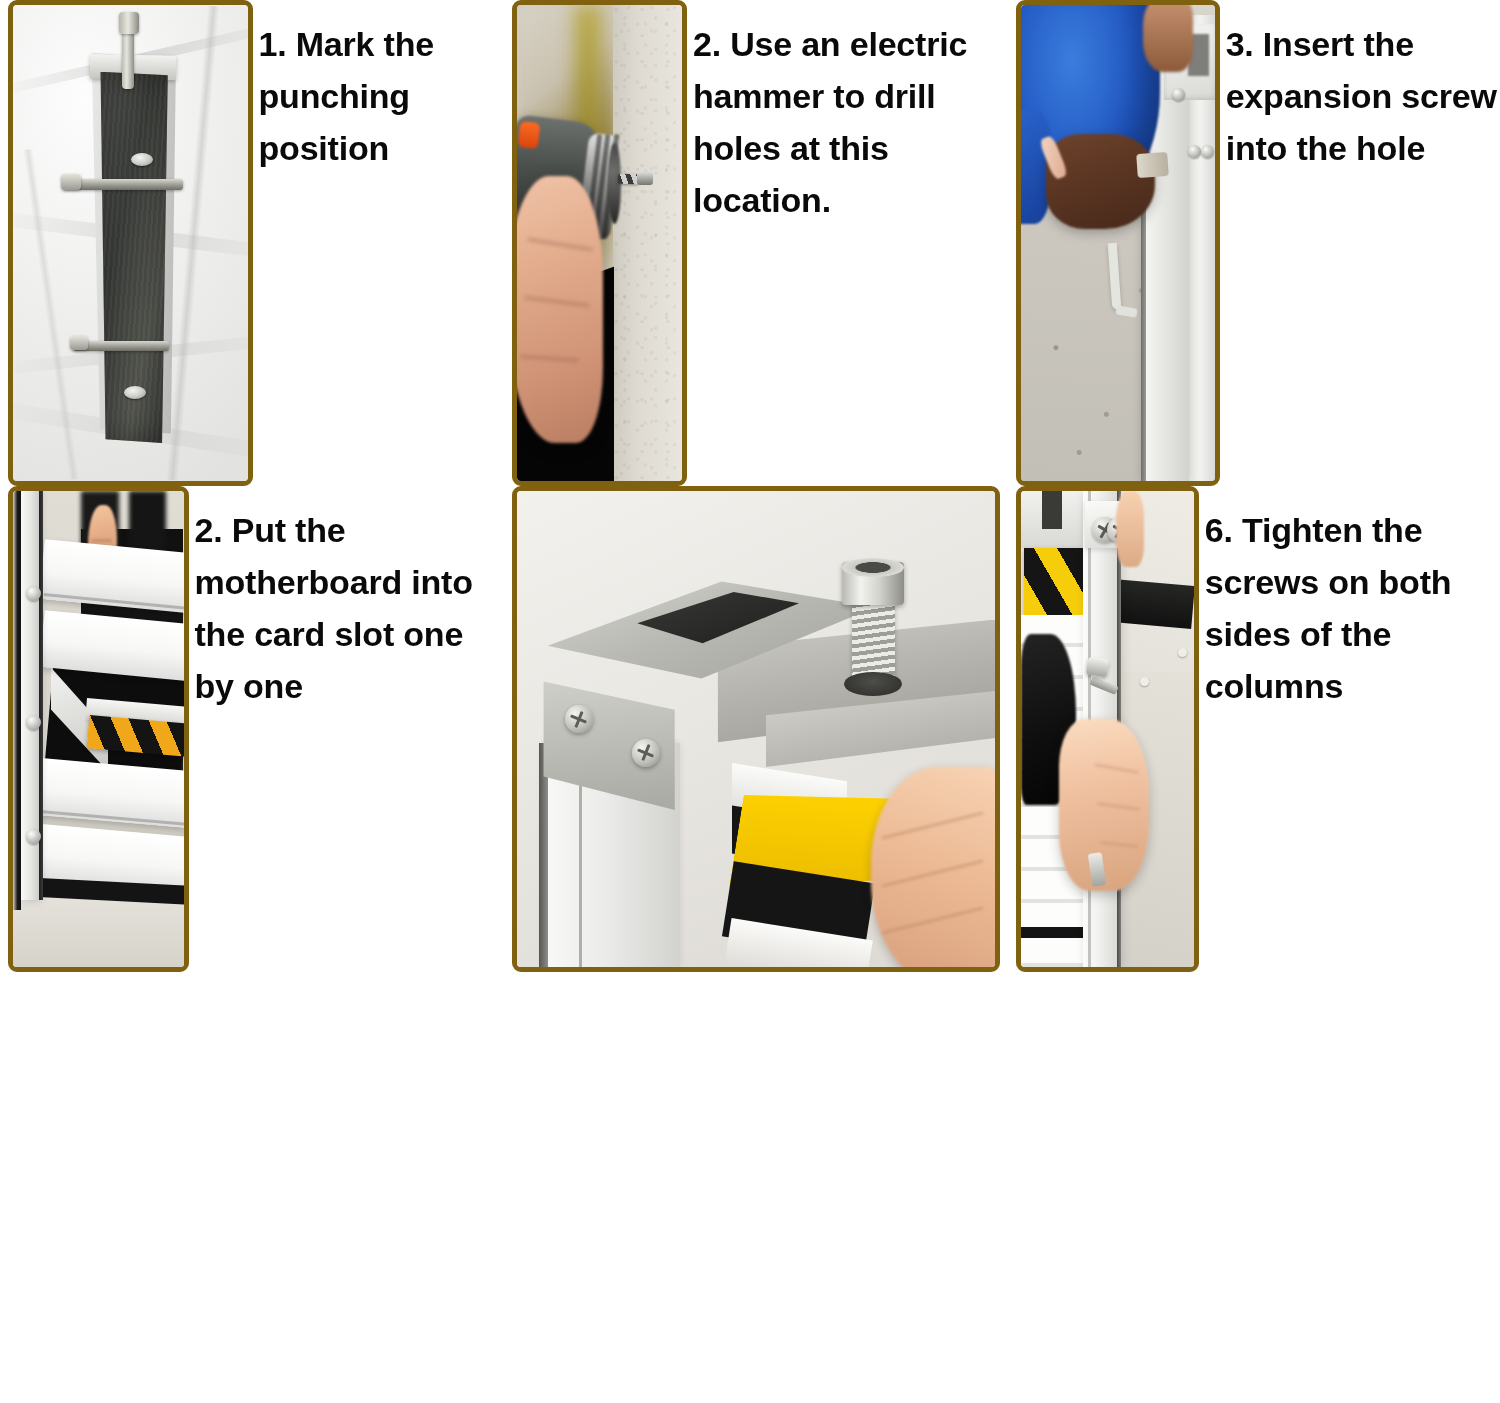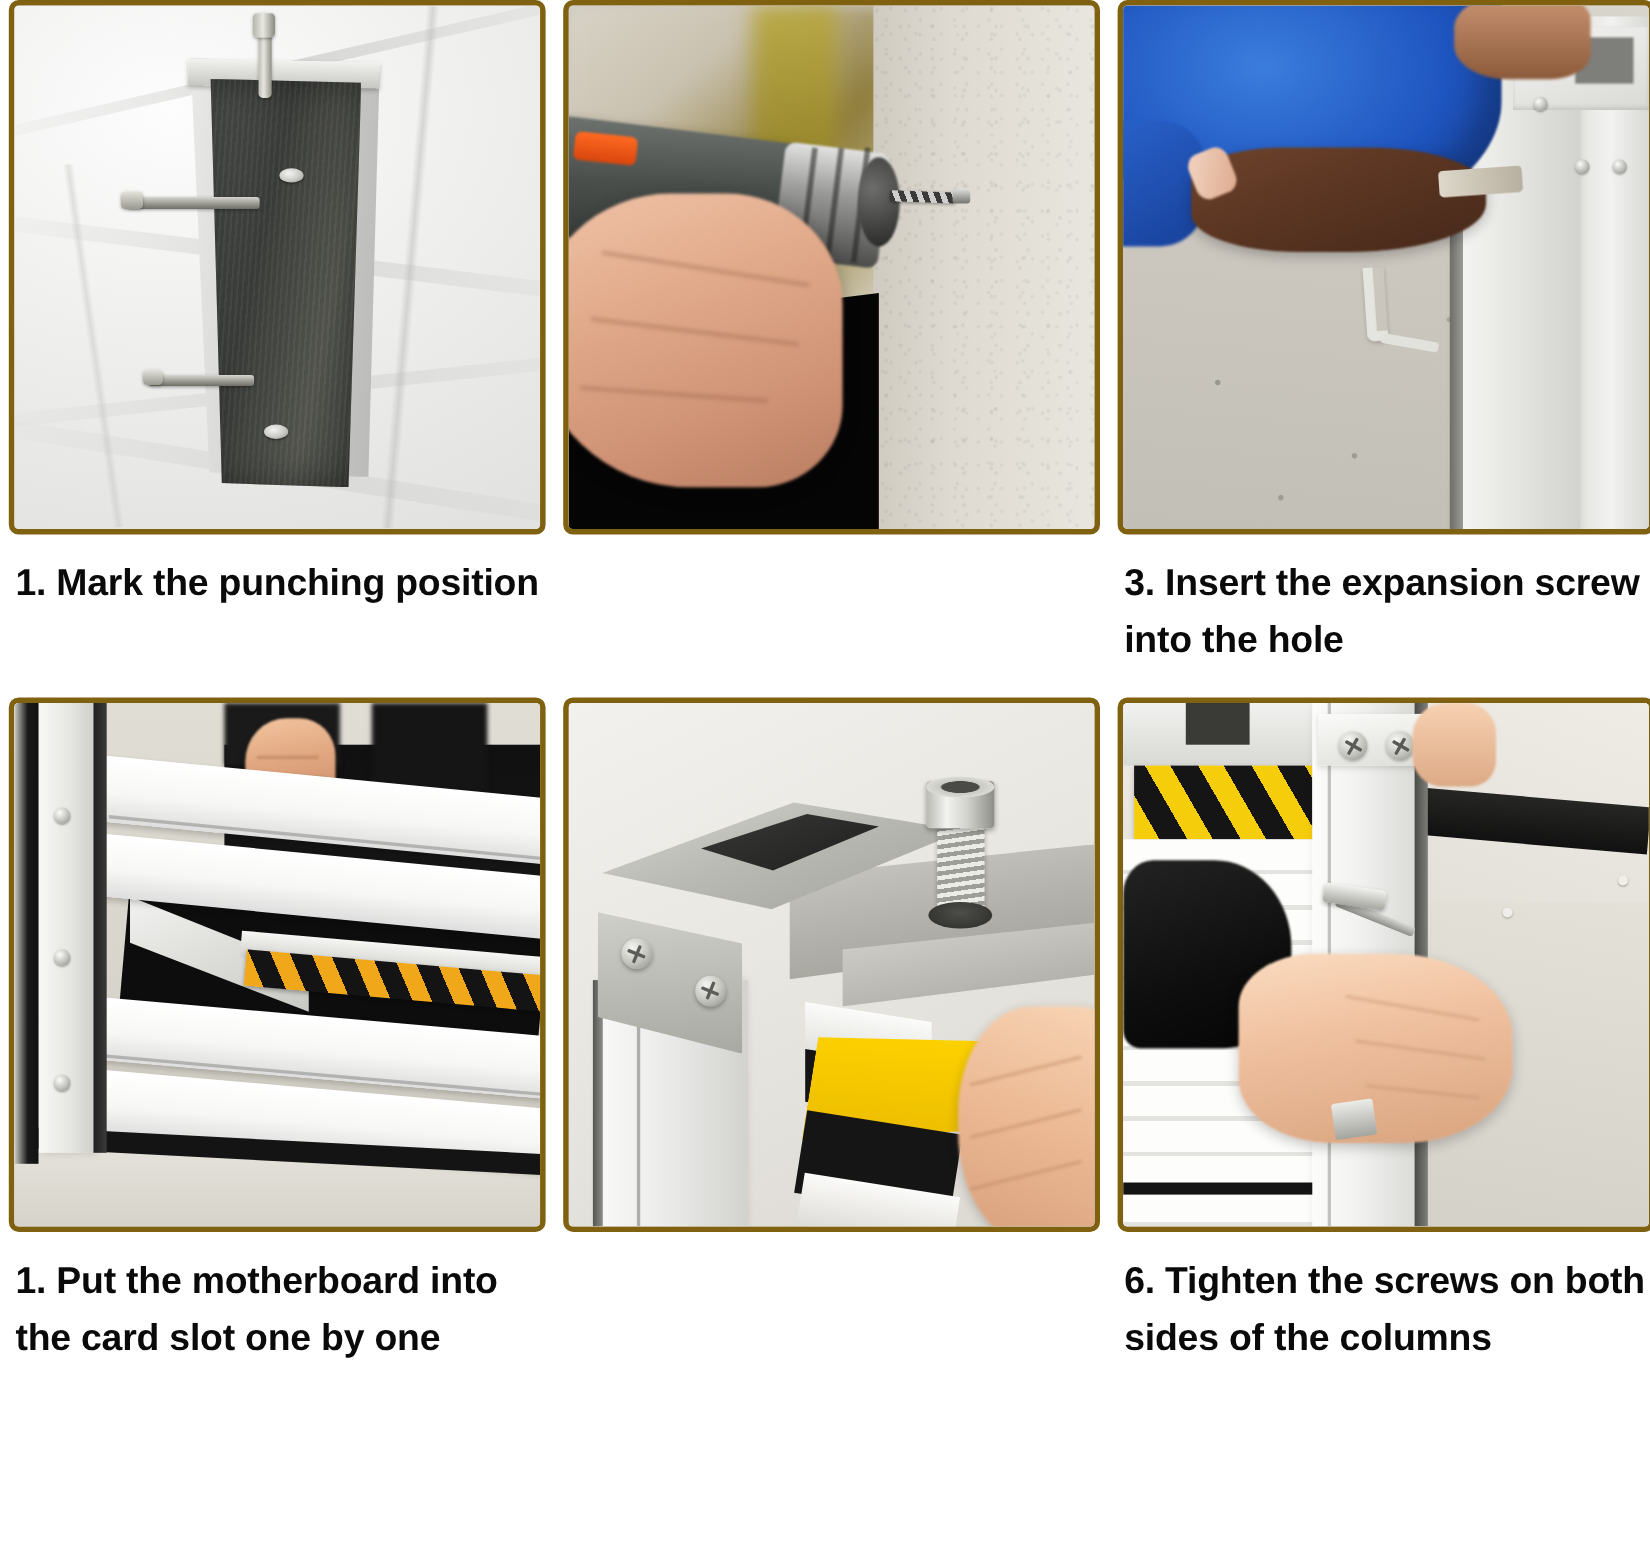--- a/index.html
+++ b/index.html
@@ -34,21 +34,21 @@
   }
 
   
   .grid {
     display:grid;
     grid-template-columns:488px 488px 488px;
     column-gap:16px;
     row-gap:0;
     padding:0 8px;
   }
-  .cell { display:flex; flex-direction:column; }
+  .cell { display:flex; flex-direction:row; }
 
   .photo-frame {
     width:100%;
     height:486px;
     border:5px solid #806110;
     border-radius:9px;
     overflow:hidden;
     position:relative;
     background:#dedbd4;
   }
@@ -705,20 +705,21 @@
             <div class="chuck-r3"></div>
           <div class="chuck-nose"></div>
           <div class="bit"></div>
             <div class="bit-tip"></div>
           <div class="hand"></div>
           <div class="fngr f1"></div>
             <div class="fngr f2"></div>
             <div class="fngr f3"></div>
         </div>
       </div>
+      <div class="caption">2. Use an electric hammer to drill holes at this location.</div>
     </div>
 
     <div class="cell row1">
       <div class="photo-frame">
         <div class="photo p3">
           <div class="floor">
               <div class="floor-spk"></div>
             </div>
           <div class="column-r"></div>
           <div class="column"></div>
@@ -765,21 +766,21 @@
           <div class="board b2"></div>
           <div class="base-bar"></div>
           <div class="col-left"></div>
           <div class="col-left-dark"></div>
           <div class="col-l-edge"></div>
           <div class="csc c1"></div>
             <div class="csc c2"></div>
             <div class="csc c3"></div>
         </div>
       </div>
-      <div class="caption">1. Put the motherboard into the card slot one by one</div>
+      <div class="caption">2. Put the motherboard into the card slot one by one</div>
     </div>
 
     <div class="cell row2">
       <div class="photo-frame">
         <div class="photo p5">
           <div class="bg"></div>
           <div class="col5"></div>
           <div class="col5-edge"></div>
           <div class="col5-groove"></div>
           <div class="strip-white"></div>

